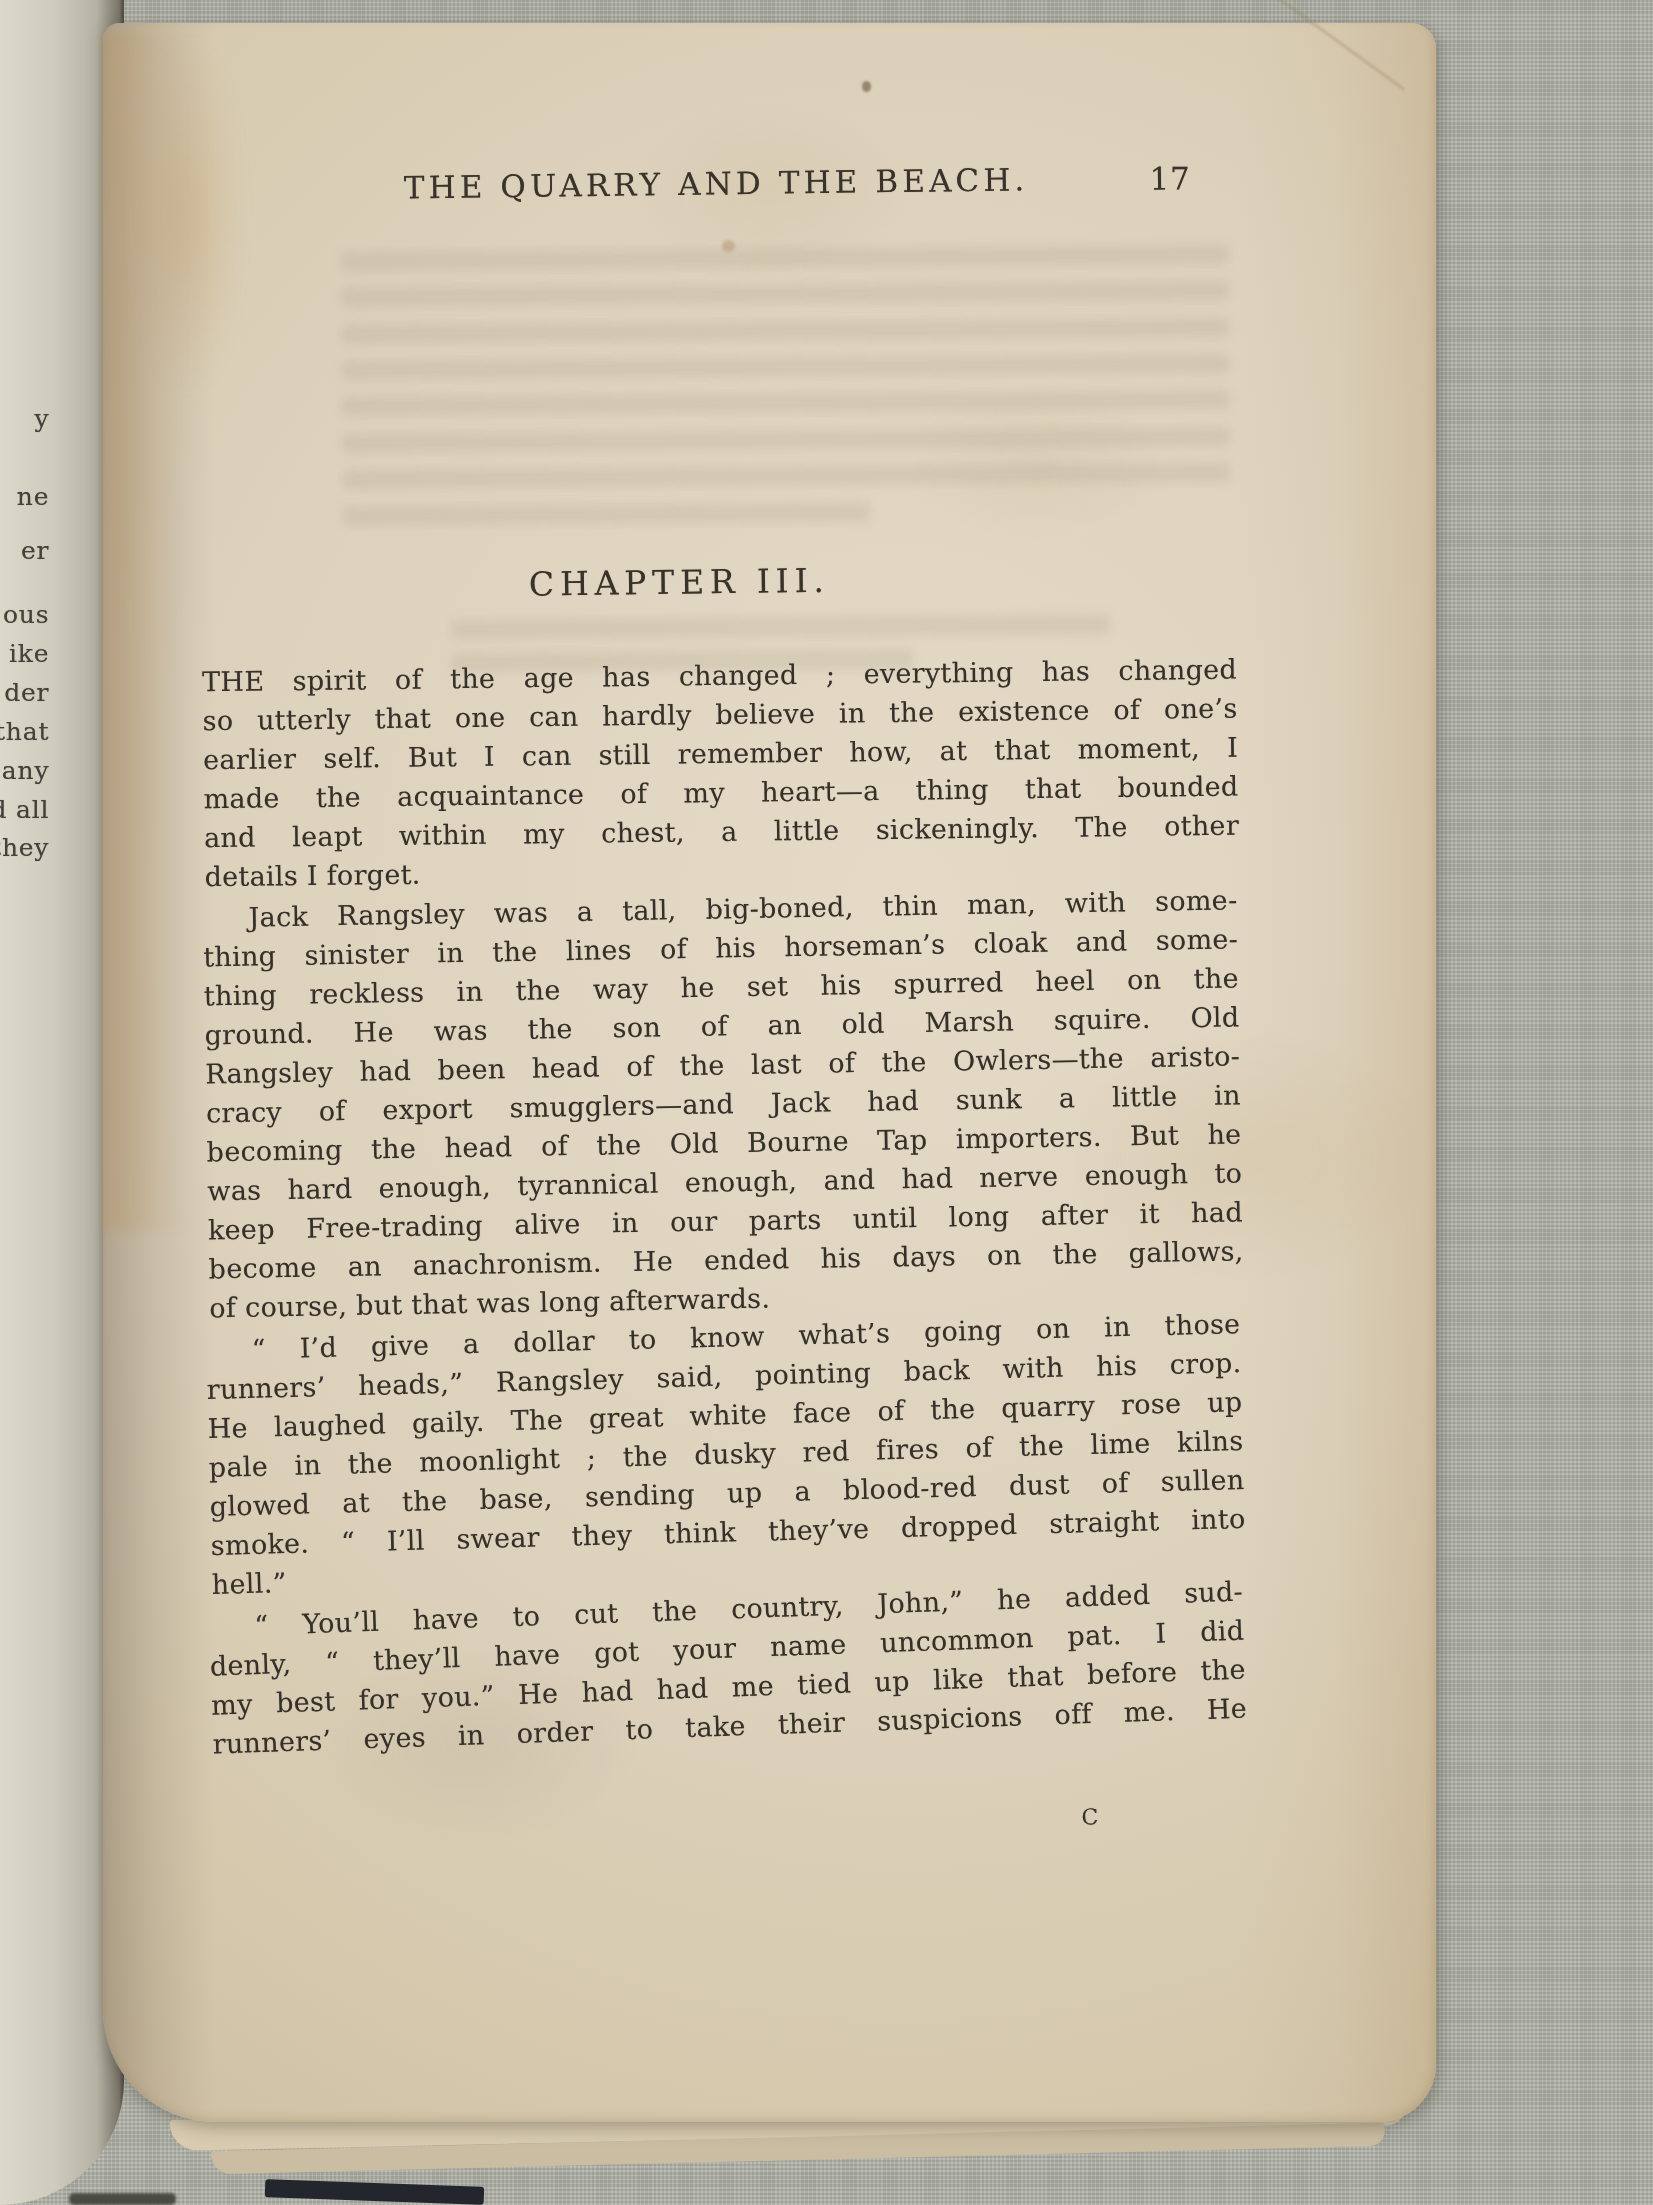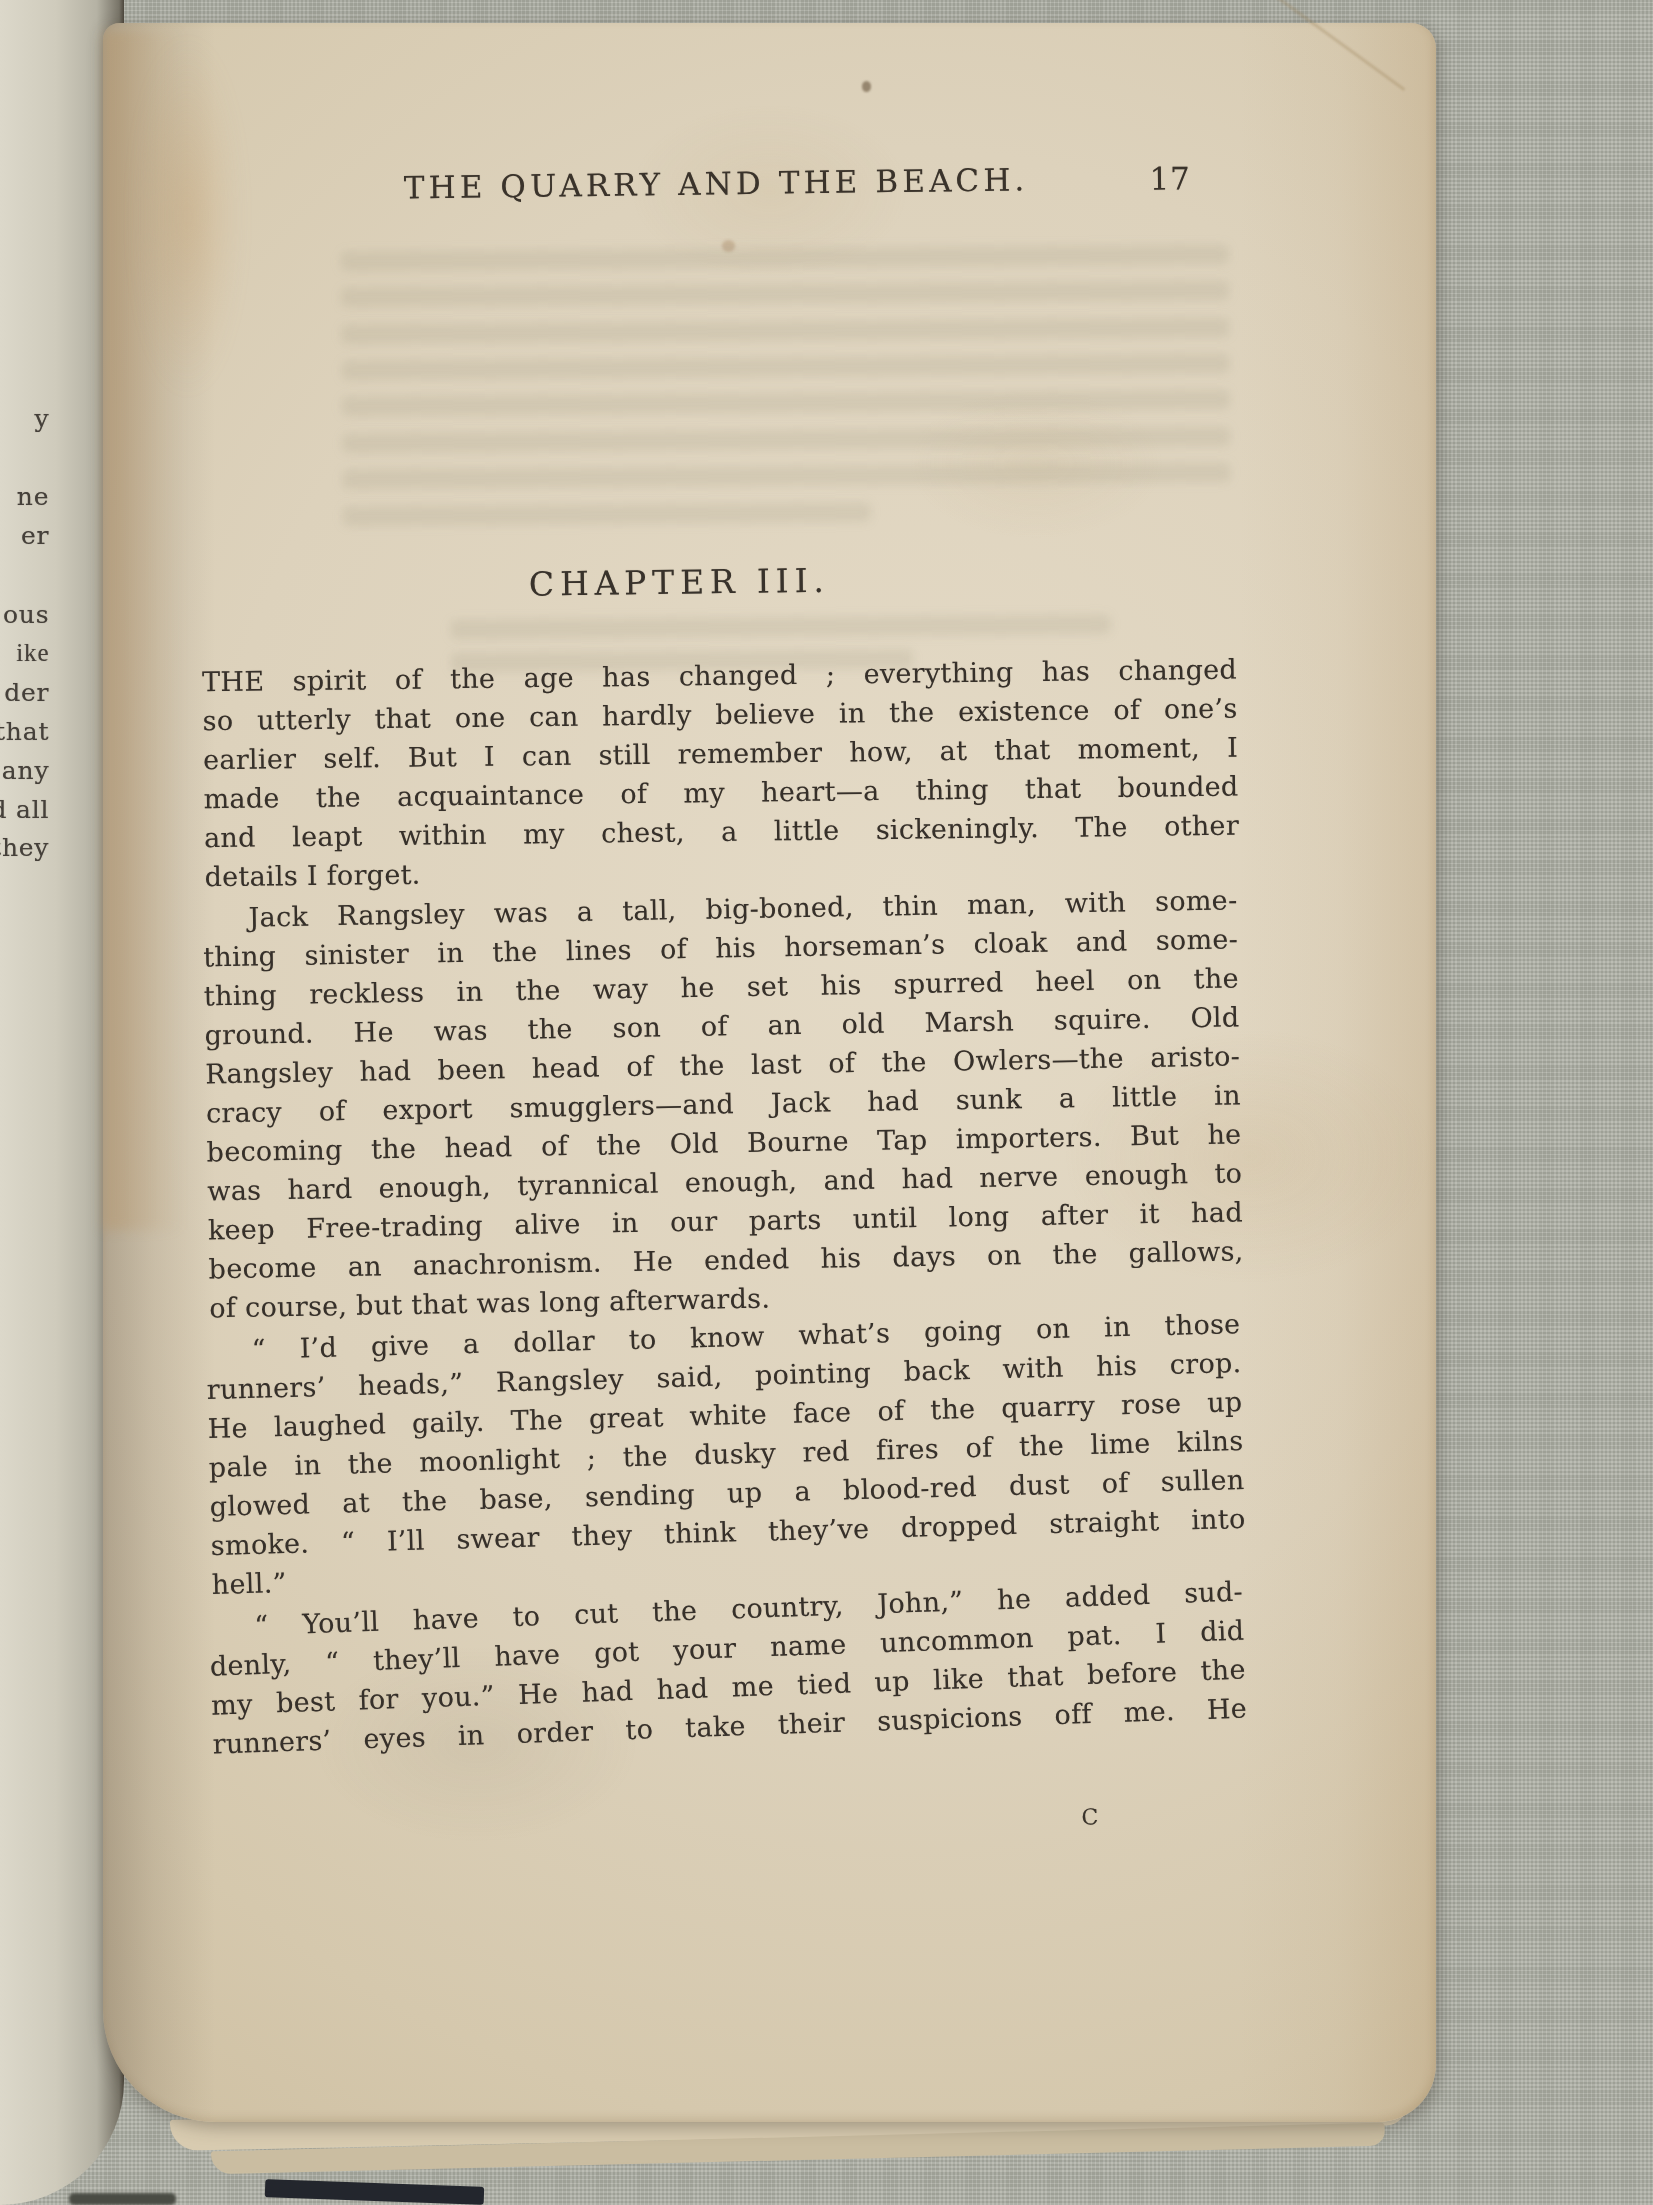--- a/index.html
+++ b/index.html
@@ -93,23 +93,23 @@
   .signature{position:absolute;left:870px;top:1784px;font-size:22px;color:#3a342c;
     transform:rotate(-1.5deg);text-shadow:0 0 0.8px rgba(70,58,44,.4);}
 </style>
 </head>
 <body>
 
 <div class="left-page"></div>
 <div class="gutter-fragments" id="gutter-frags">
     <div class="frag" style="top: 404px;">y</div>
     <div class="frag" style="top: 482px;">ne</div>
-    <div class="frag" style="top: 521px;">er</div>
+    <div class="frag" style="top: 536px;">er</div>
     <div class="frag" style="top: 600px;">ous</div>
-    <div class="frag" style="top: 639px; font-family: Liberation Serif, serif;">ike</div>
+    <div class="frag" style="top: 639px;">ike</div>
     <div class="frag" style="top: 678px;">der</div>
     <div class="frag" style="top: 717px;">that</div>
     <div class="frag" style="top: 756px; text-align: center;">any</div>
     <div class="frag" style="top: 795px;">d all</div>
     <div class="frag" style="top: 833px;">they</div>
   </div>
 
 <div class="under1"></div>
 <div class="under2"></div>
 <div class="cover-sliver"></div>

